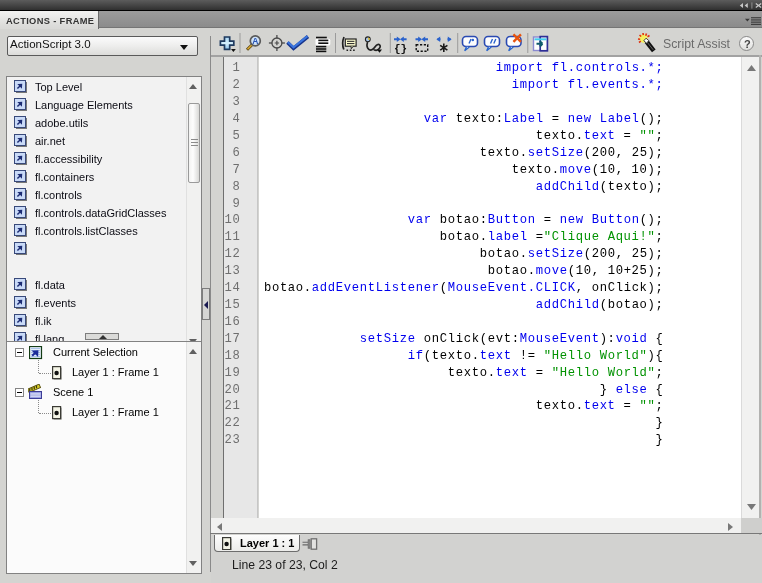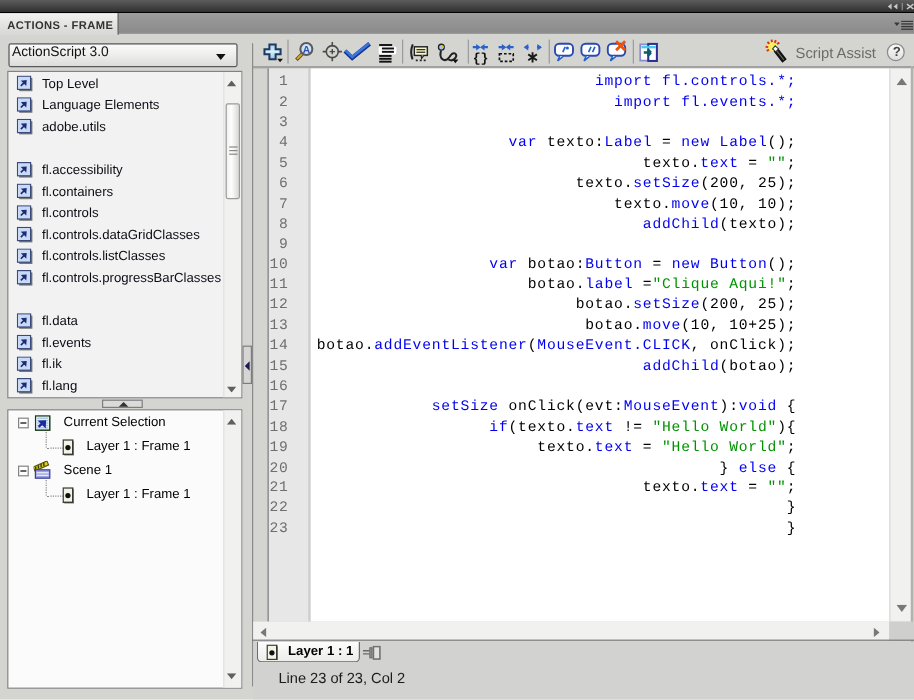--- a/index.html
+++ b/index.html
@@ -14,21 +14,21 @@
 #tabrow { left:0; top:11px; width:762px; height:17px; background:linear-gradient(#9c9c9c,#8b8b8b); border-bottom:1px solid #757575; }
 #acttab { left:0; top:11px; width:99px; height:18px; background:linear-gradient(#f2f2f1,#dcdcda 80%,#d9d9d7); border-right:1px solid #6a6a6a; }
 #acttab span { position:absolute; left:6px; top:4.5px; font-size:9.3px; font-weight:bold; color:#333; letter-spacing:0.35px; }
 
 
 #combo { left:7px; top:36px; width:191px; height:19.5px; background:linear-gradient(#fbfbfb,#efefee 45%,#dcdcda); border:1px solid #5a5a5a; border-radius:2px; }
 #combo .lbl { position:absolute; left:2px; top:0.5px; font-size:11.5px; color:#111; }
 #combo .arr { position:absolute; right:9px; top:7.5px; width:0; height:0; border-left:4.2px solid transparent; border-right:4.2px solid transparent; border-top:5.2px solid #111; }
 
 
-#listbox { left:6px; top:59px; width:196px; height:273px; background:#f2f2f2; border:1px solid #828282; }
+#listbox { left:6px; top:76px; width:196px; height:273px; background:#f2f2f2; border:1px solid #828282; }
 .lrow { position:absolute; left:0; height:18px; width:100%; }
 .lrow .txt { position:absolute; left:28px; top:3px; font-size:11px; color:#0c0c14; }
 .licon { position:absolute; left:7px; top:2px; }
 
 
 .sbtrack { position:absolute; background:#f1f1f0; }
 
 
 #vsplit1 { left:6px; top:332px; width:196px; height:9px; }
 #vsplit1 .btn { position:absolute; left:79px; top:1px; width:34px; height:7px; background:#dbdbd9; border:1px solid #7d7d7d; }
@@ -235,20 +235,26 @@
         <use href="#pkgicon"></use>
       </svg>
       <span class="txt">Language Elements</span>
     </div>
   <div class="lrow" style="top:37px">
       <svg class="licon" width="15" height="15">
         <use href="#pkgicon"></use>
       </svg>
       <span class="txt">adobe.utils</span>
     </div>
+  <div class="lrow" style="top:55px">
+      <svg class="licon" width="15" height="15">
+        <use href="#pkgicon"></use>
+      </svg>
+      <span class="txt">air.net</span>
+    </div>
   <div class="lrow" style="top:73px">
       <svg class="licon" width="15" height="15">
         <use href="#pkgicon"></use>
       </svg>
       <span class="txt">fl.accessibility</span>
     </div>
   <div class="lrow" style="top:91px">
       <svg class="licon" width="15" height="15">
         <use href="#pkgicon"></use>
       </svg>
@@ -269,21 +275,20 @@
   <div class="lrow" style="top:145px">
       <svg class="licon" width="15" height="15">
         <use href="#pkgicon"></use>
       </svg>
       <span class="txt">fl.controls.listClasses</span>
     </div>
   <div class="lrow" style="top:163px">
       <svg class="licon" width="15" height="15">
         <use href="#pkgicon"></use>
       </svg>
-      <span class="txt">fl.controls.progressBarClasses</span>
     </div>
   <div class="lrow" style="top:199px">
       <svg class="licon" width="15" height="15">
         <use href="#pkgicon"></use>
       </svg>
       <span class="txt">fl.data</span>
     </div>
   <div class="lrow" style="top:217px">
       <svg class="licon" width="15" height="15">
         <use href="#pkgicon"></use>

